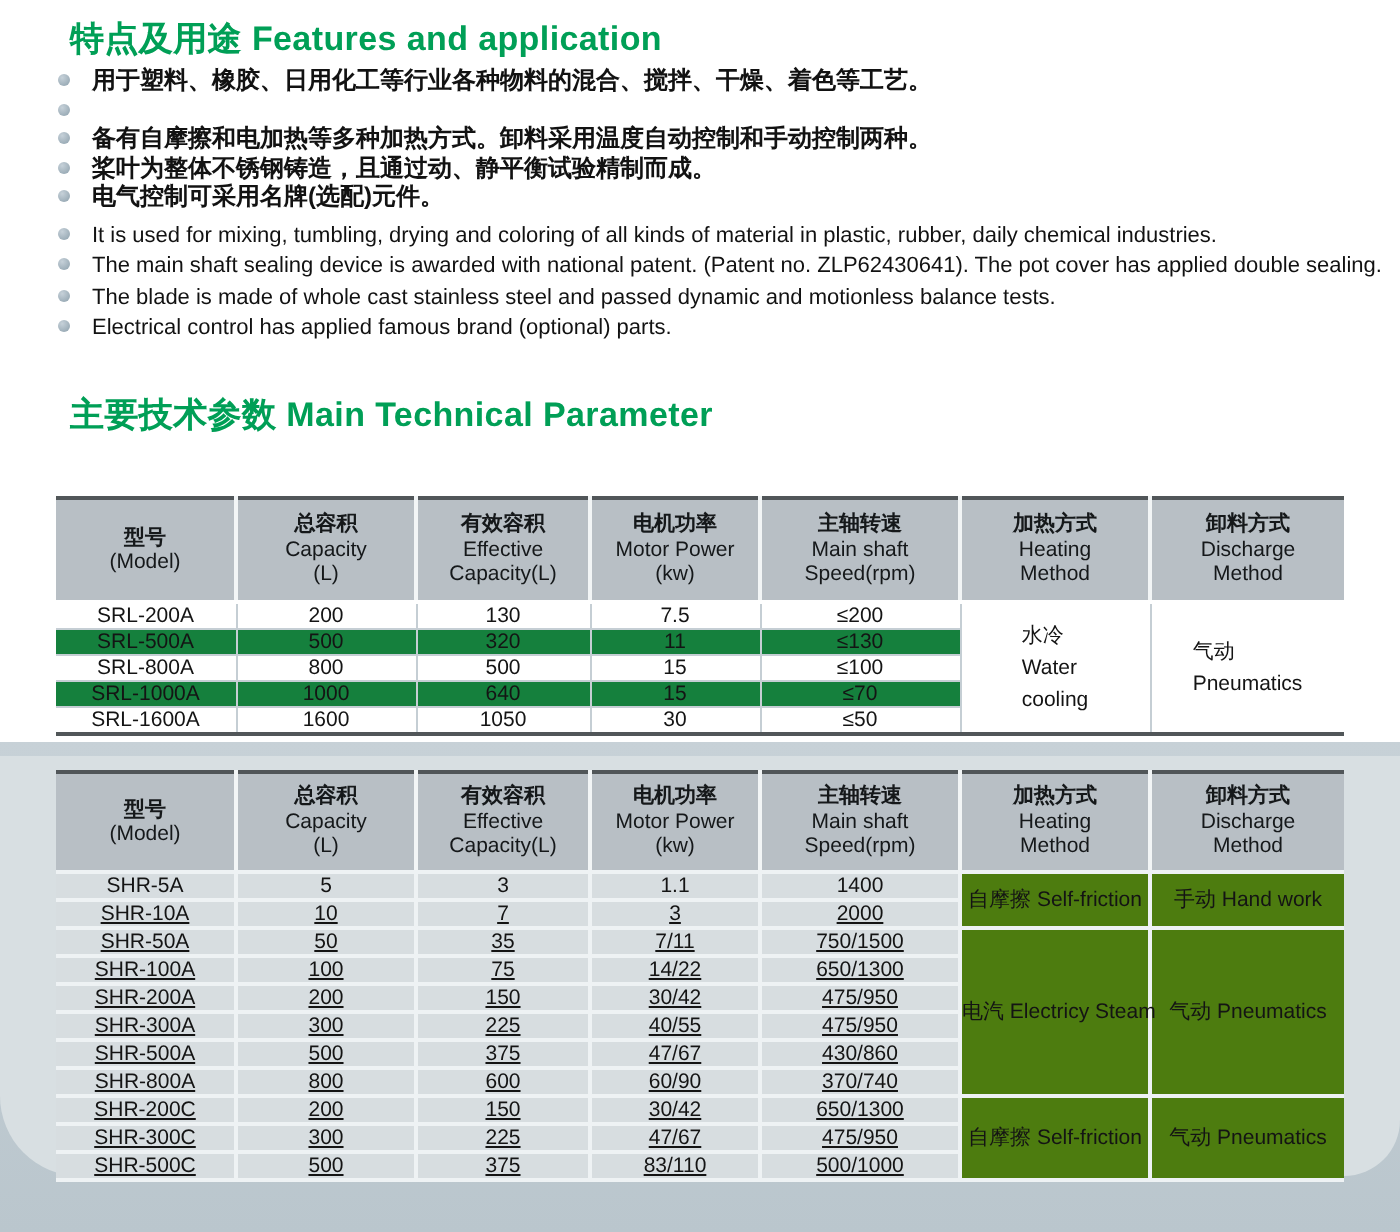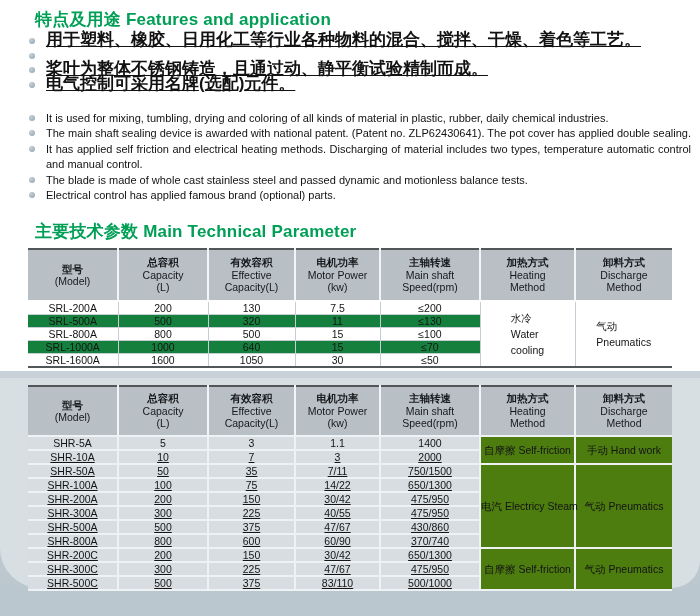--- a/index.html
+++ b/index.html
@@ -7,30 +7,30 @@
     position:relative; width:700px; height:616px; overflow:hidden;
     background:#ffffff;
     font-family:"Liberation Sans","DejaVu Sans",sans-serif;
   }
   .heading {
     position:absolute; left:35px; margin:0;
     font-size:17px; font-weight:700; color:#009f56; letter-spacing:0.2px;
     white-space:nowrap;
   }
   #features-heading { top:8px;text-align:right; }
-  #parameters-heading { top:220px; }
+  #parameters-heading { top:196px; }
 
   .bullets { position:absolute; left:29px; list-style:none; margin:0; padding:0; color:#121212; }
   .bullets li { padding-left:17px; text-indent:-17px; }
   .bullets .dot {
     display:inline-block; width:6px; height:6px; border-radius:50%;
     background:radial-gradient(circle at 35% 30%, #c6d1d9, #8da0ac);
     margin-right:11px; vertical-align:1px;
   }
-  #features-list-zh { top:33px; font-size:17px; font-weight:700;text-decoration:underline; }
+  #features-list-zh { top:33px; font-size:12px; font-weight:700; }
   #features-list-zh li { line-height:14.6px; }
   #features-list-en { top:111px; font-size:11px; width:662px; }
   #features-list-en li { line-height:15.4px; text-align:justify; }
 
   #lower-band {
     position:absolute; left:0; top:371px; width:700px; height:245px;
     background:linear-gradient(180deg,#c7d1d7 0%,#bac6cd 100%);
   }
   #lower-panel {
     position:absolute; left:0; top:7px; width:700px; height:210px;
@@ -72,27 +72,27 @@
 </head>
 <body>
 
 <div class="page">
 
   <h2 class="heading" id="features-heading"><span>特点及用途</span> <span>Features and application</span></h2>
 
   <ul class="bullets" id="features-list-zh">
       <li><span class="dot"></span><span>用于塑料、橡胶、日用化工等行业各种物料的混合、搅拌、干燥、着色等工艺。</span></li>
       <li><span class="dot"></span></li>
+      <li><span class="dot"></span><span>备有自摩擦和电加热等多种加热方式。卸料采用温度自动控制和手动控制两种。</span></li>
       <li><span class="dot"></span><span>桨叶为整体不锈钢铸造，且通过动、静平衡试验精制而成。</span></li>
       <li><span class="dot"></span><span>电气控制可采用名牌(选配)元件。</span></li>
     </ul>
   <ul class="bullets" id="features-list-en">
       <li><span class="dot"></span><span>It is used for mixing, tumbling, drying and coloring of all kinds of material in plastic, rubber, daily chemical industries.</span></li>
       <li><span class="dot"></span><span>The main shaft sealing device is awarded with national patent. (Patent no. ZLP62430641). The pot cover has applied double sealing.</span></li>
-      <li><span class="dot"></span><span>It has applied self friction and electrical heating methods. Discharging of material includes two types, temperature automatic control and manual control.</span></li>
       <li><span class="dot"></span><span>The blade is made of whole cast stainless steel and passed dynamic and motionless balance tests.</span></li>
       <li><span class="dot"></span><span>Electrical control has applied famous brand (optional) parts.</span></li>
     </ul>
 
   <h2 class="heading" id="parameters-heading"><span>主要技术参数</span> <span>Main Technical Parameter</span></h2>
 
   <div id="lower-band">
     <div id="lower-panel"></div>
   </div>
 

